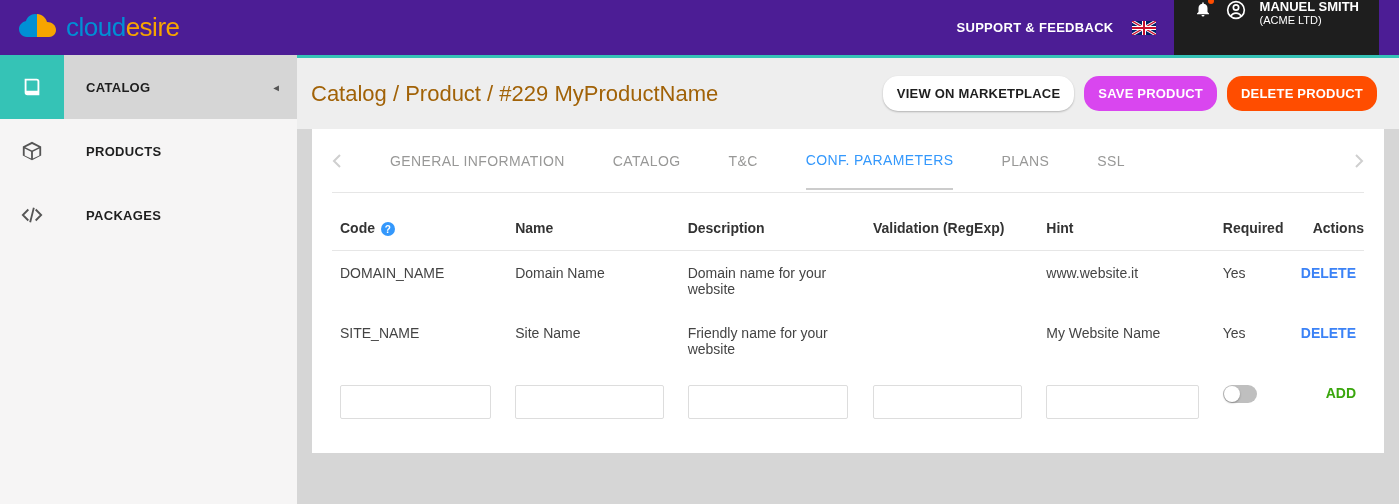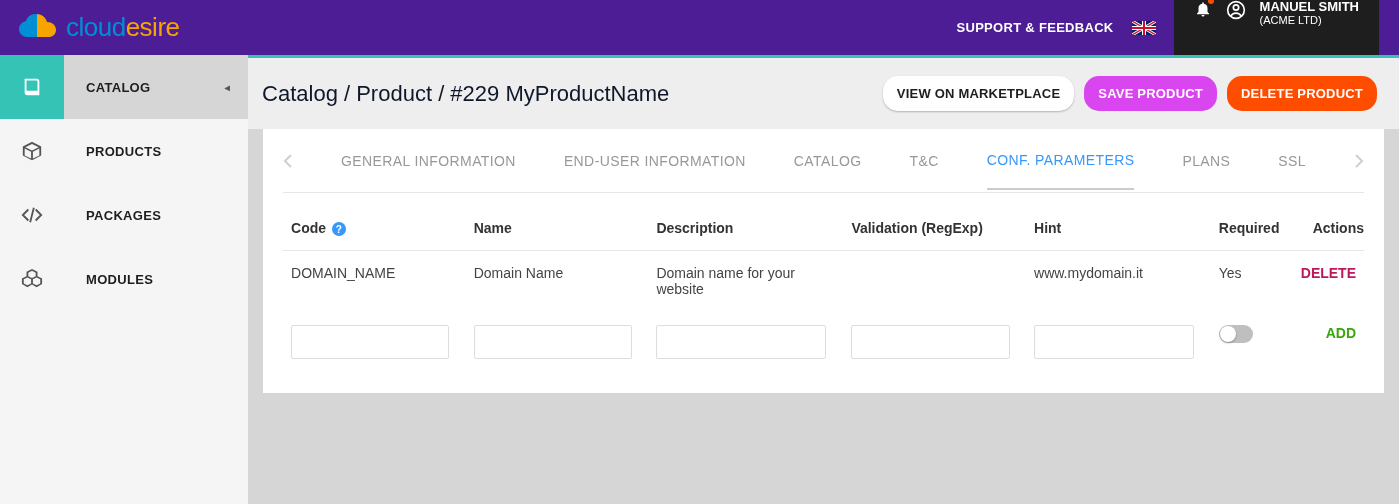--- a/index.html
+++ b/index.html
@@ -34,21 +34,21 @@
     .sidebar-item.active { background: #d6d6d6; position: relative; }
     .sidebar-item.active::after { content: "◂"; position: absolute; right: 18px; color: #555; font-size: 10px; }
     .sidebar-item.active .side-icon-wrap { background: #35c3b6; }
     .side-icon-wrap { width: 64px; height: 64px; margin: 0 0 0 -28px; display: flex; align-items: center; justify-content: center; color: #fff; }
     .sidebar-item:not(.active) .side-icon-wrap { color: #555; }
 
     
     .content { flex: 1; background: #d6d6d6; display: flex; flex-direction: column; border-top: 3px solid #35c3b6; }
 
     .subheader { display: flex; align-items: center; justify-content: space-between; padding: 18px 22px 18px 14px; background: #eeeeee }
-    .breadcrumb { font-size: 22px; color: #0f172a; font-weight: 400; }
+    .breadcrumb { font-size: 22px; color: #a16207; font-weight: 400; }
     .sub-actions { display: flex; gap: 10px; }
     .btn { padding: 10px 14px; font-size: 13px; font-weight: 700; border-radius: 15px; border: none; cursor: pointer; letter-spacing: 0.2px; }
     .btn-white { background: #fff; color: #1e1e1e; box-shadow: 0 1px 2px rgba(0,0,0,.25); }
     .btn-blue { background: #d946ef; color: #fff; }
     .btn-orange { background: #ff4d00; color: #fff; }
 
     .card { background: #fff; margin: 0 15px 15px; border-radius: 0; padding: 0 20px 20px; }
 
     
     .tabs { display: flex; align-items: center; height: 64px; border-bottom: 1px solid #e6e6e6; gap: 48px; }
@@ -61,21 +61,21 @@
     .tbl th { text-align: left; font-weight: 700; font-size: 14px; color: #333; padding: 12px 8px 14px; border-bottom: 1px solid #e6e6e6; }
     .tbl td { font-size: 14px; color: #444; padding: 14px 8px; vertical-align: top; border-bottom: 0px solid #eee; }
     .col-code { width: 178px; }
     .col-name { width: 178px; }
     .col-desc { width: 190px; }
     .col-validation { width: 178px; }
     .col-hint { width: 180px; }
     .col-required { width: 78px; }
     .col-actions { width: 60px; text-align: right; }
     .tbl th.col-actions { text-align: right; padding-right: 0 }
-    .action-delete { color: #be185d; font-weight: 700; cursor: pointer; margin-top: 13px; }
+    .action-delete { color: #3b82f6; font-weight: 700; cursor: pointer; margin-top: 13px; }
     .action-add { color: #3aa60d; font-weight: 700; cursor: pointer; }
 
     .new-row input[type=text] { width: 95%; height: 34px; border: 1px solid #ddd; border-radius: 2px; padding: 0 6px; }
     .toggle { width: 34px; height: 18px; background: #bfbfbf; border-radius: 9px; position: relative; display: inline-block; cursor: pointer; }
     .toggle::after { content: ""; width: 16px; height: 16px; background: #fff; border-radius: 50%; position: absolute; left: 1px; top: 1px; box-shadow: 0 1px 2px rgba(0,0,0,.3); }
 
     .help-icon { display: inline-flex; width: 14px; height: 14px; background: #3498fc; color: #fff; border-radius: 50%; align-items:center; justify-content:center; font-size: 10px; font-weight:700; margin-left:2px; vertical-align: middle}
   </style>
 </head>
 <body>
@@ -148,28 +148,20 @@
     <div class="sidebar-item">
       <span class="side-icon-wrap">
         <svg width="22" height="22" viewBox="0 0 24 24" fill="none" stroke="#555" stroke-width="2">
             <polyline points="8 6 2 12 8 18"></polyline>
             <polyline points="16 6 22 12 16 18"></polyline>
             <line x1="14" y1="4" x2="10" y2="20"></line>
           </svg>
       </span>
       <span>PACKAGES</span>
     </div>
-    <div class="sidebar-item">
-      <span class="side-icon-wrap">
-        <svg width="22" height="22" viewBox="0 0 24 24" fill="#555">
-            <path d="M12 1 6 4v5l-5 2.5v6L7 21l5-3 5 3 6-3.5v-6L18 9V4l-6-3zM8 5.1l4-2 4 2v3.8l-4 2-4-2V5.1zM3 12.3l4-2 4 2v4.6l-4 2-4-2v-4.6zm10 0 4-2 4 2v4.6l-4 2-4-2v-4.6z"></path>
-          </svg>
-      </span>
-      <span>MODULES</span>
-    </div>
   </div>
 
   <div class="content">
     <div class="subheader">
       <div class="breadcrumb">Catalog / Product / #229 MyProductName</div>
       <div class="sub-actions">
         <button class="btn btn-white">VIEW ON MARKETPLACE</button>
         <button class="btn btn-blue">SAVE PRODUCT</button>
         <button class="btn btn-orange">DELETE PRODUCT</button>
       </div>
@@ -177,21 +169,20 @@
 
     <div class="card">
 
       <div class="tabs">
         <span class="tab-arrow">
           <svg width="10" height="14" viewBox="0 0 10 14">
               <path d="M8 1 2 7l6 6" fill="none" stroke="#cfcfcf" stroke-width="2"></path>
             </svg>
         </span>
         <div class="tab">GENERAL INFORMATION</div>
-        <div class="tab">END-USER INFORMATION</div>
         <div class="tab">CATALOG</div>
         <div class="tab">T&amp;C</div>
         <div class="tab active">CONF. PARAMETERS</div>
         <div class="tab">PLANS</div>
         <div class="tab">SSL</div>
         <span class="tab-arrow" style="margin-left:auto">
           <svg width="10" height="14" viewBox="0 0 10 14">
               <path d="M2 1 8 7l-6 6" fill="none" stroke="#cfcfcf" stroke-width="2"></path>
             </svg>
         </span>
@@ -208,24 +199,33 @@
             <th class="col-required">Required</th>
             <th class="col-actions">Actions</th>
           </tr>
         </thead>
         <tbody>
           <tr>
             <td>DOMAIN_NAME</td>
             <td>Domain Name</td>
             <td>Domain name for your website</td>
             <td></td>
-            <td>www.mydomain.it</td>
+            <td>www.website.it</td>
             <td>Yes</td>
             <td class="col-actions"><span class="action-delete">DELETE</span></td>
           </tr>
+          <tr>
+            <td>SITE_NAME</td>
+            <td>Site Name</td>
+            <td>Friendly name for your website</td>
+            <td></td>
+            <td>My Website Name</td>
+            <td>Yes</td>
+            <td class="col-actions"><span class="action-delete">DELETE</span></td>
+          </tr>
           <tr class="new-row">
             <td><input type="text" style=""></td>
             <td><input type="text" style=""></td>
             <td><input type="text" style=""></td>
             <td><input type="text" style=""></td>
             <td><input type="text" style=""></td>
             <td><span class="toggle"></span></td>
             <td class="col-actions"><span class="action-add">ADD</span></td>
           </tr>
         </tbody>

